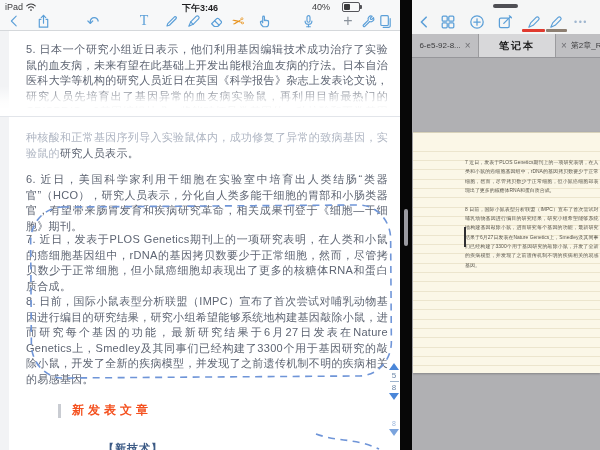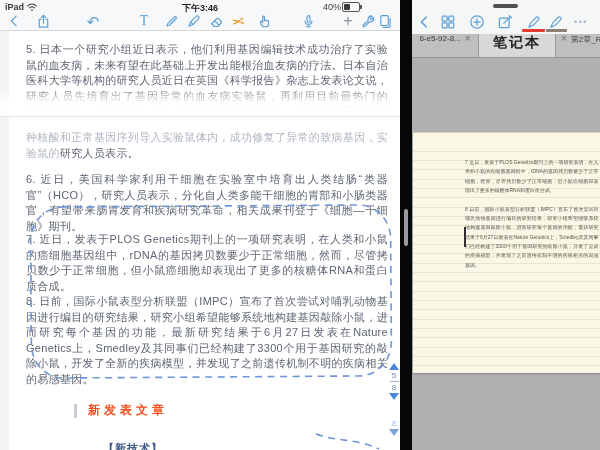--- a/index.html
+++ b/index.html
@@ -3,23 +3,23 @@
 <meta charset="utf-8">
 <style>
   html,body{margin:0;padding:0;background:#222;}
   .screen{position:relative;width:600px;height:450px;overflow:hidden;background:#000;
           font-family:"Liberation Sans","DejaVu Sans",sans-serif;}
   
   .left-app{position:absolute;left:0;top:0;width:400px;height:450px;background:#fff;overflow:hidden;}
   .top-chrome{position:absolute;left:0;top:0;width:400px;height:30px;background:#f7f8f9;
               border-bottom:1px solid #d5d8db;z-index:5;}
   .status-item{position:absolute;top:2px;font-size:9px;color:#3a3a3c;display:flex;align-items:center;gap:2px;}
-  .st-device{left:5px;font-weight:bold;}
+  .st-device{left:5px;font-weight:normal;}
   .st-time{left:50%;transform:translateX(-50%);font-weight:bold;color:#1c1c1e;}
-  .st-batt{right:40px;gap:1px;}
+  .st-batt{right:40px;gap:12px;}
   .bat{position:relative;width:16px;height:8px;border:1px solid #55555a;border-radius:2px;}
   .bat i{position:absolute;left:1px;top:1px;bottom:1px;width:40%;background:#3a3a3c;border-radius:1px;}
   .bat::after{content:"";position:absolute;right:-3px;top:2px;width:2px;height:4px;background:#55555a;border-radius:0 1px 1px 0;}
   .icn{position:absolute;top:12px;width:18px;height:18px;display:flex;align-items:center;justify-content:center;
        color:#5b9fd8;cursor:pointer;}
   .icn svg{display:block;stroke:#5b9fd8;fill:none;stroke-width:1.25;stroke-linecap:round;stroke-linejoin:round;}
   .glyph-T{font-family:"Liberation Serif","DejaVu Serif",serif;font-size:14px;line-height:14px;}
   .glyph-undo{font-size:15px;line-height:15px;}
   .glyph-scissors{font-size:15px;line-height:15px;color:#e8941f;transform:scaleX(-1) rotate(8deg);}
   .glyph-plus{font-size:16px;line-height:16px;color:#8a929c;font-weight:300;}
@@ -29,21 +29,21 @@
   .p5{top:31px;height:78px;overflow:hidden;}
   .fade-p5{position:absolute;left:0;top:86px;width:400px;height:24px;z-index:2;
            background:linear-gradient(to bottom,rgba(255,255,255,0),rgba(255,255,255,.85) 65%,#fff);}
   .pagebreak{position:absolute;left:0;top:108px;width:400px;height:8px;background:#fff;
              border-bottom:1px solid #e2e5ea;z-index:2;}
   .p5c{top:119px;}
   .faded-run{color:#aeb5c2;filter:blur(.3px);}
   .p6{top:161px;}
   .p7{top:221px;}
   .p8{top:283px;}
-  .sec-head{position:absolute;top:402px;left:74px;display:flex;align-items:center;z-index:2;justify-content:space-between;}
+  .sec-head{position:absolute;top:402px;left:58px;display:flex;align-items:center;z-index:2;justify-content:space-between;}
   .sec-bar{width:3px;height:14px;background:#c9ccd2;margin-right:11px;}
   .sec-title{color:#f4501e;font-size:12px;font-weight:bold;letter-spacing:4px;}
   .sec-tag{position:absolute;top:441px;left:103px;font-size:11px;color:#3c5a85;font-weight:bold;letter-spacing:1px;z-index:2;}
   .anno{position:absolute;left:0;top:0;z-index:3;pointer-events:none;}
   .pagenav{position:absolute;left:386px;width:16px;display:flex;flex-direction:column;align-items:center;z-index:4;}
   .pn1{top:363px;}
   .pn2{top:419px;}
   .tri-up{width:0;height:0;border-left:5px solid transparent;border-right:5px solid transparent;
           border-bottom:7px solid #4a86d8;cursor:pointer;}
   .tri-down{width:0;height:0;border-left:5px solid transparent;border-right:5px solid transparent;
@@ -58,27 +58,27 @@
   
   .right-app{position:absolute;left:412px;top:0;width:188px;height:450px;background:#b0b0b3;overflow:hidden;}
   .r-toolbar{position:absolute;left:0;top:0;width:188px;height:34px;background:#f5f6f6;z-index:5;}
   .win-handle{position:absolute;left:81px;top:4px;width:25px;height:4px;border-radius:2px;background:#4f4f54;cursor:grab;}
   .ricn{position:absolute;top:13px;width:18px;height:18px;display:flex;align-items:center;justify-content:center;cursor:pointer;}
   .ricn svg{display:block;stroke:#5b9fd8;fill:none;stroke-width:1.25;stroke-linecap:round;stroke-linejoin:round;}
   .pen-underline{position:absolute;top:29px;height:2.5px;border-radius:1px;}
   .glyph-dots{font-size:9px;letter-spacing:1.5px;color:#9fb6cf;}
   .tabbar{position:absolute;left:0;top:34px;width:188px;height:23px;background:#a9a9ac;display:flex;
           border-bottom:1px solid #96969a;z-index:5;}
-  .tab{height:100%;display:flex;justify-content:center;gap:4px;
+  .tab{height:100%;display:flex;align-items:center;justify-content:center;gap:4px;
        background:#bfbfc2;border-right:1px solid #9b9b9e;cursor:pointer;overflow:hidden;}
   .tab-label{font-size:8px;color:#3c3c3e;white-space:nowrap;}
   .tab-close{font-size:10px;color:#6e6e72;line-height:10px;cursor:pointer;}
   .tab1{width:66px;}
   .tab2{width:76px;background:#d8d8da;}
-  .tab2 .tab-label{font-size:14px;color:#222;font-weight:bold;letter-spacing:2px;}
+  .tab2 .tab-label{font-size:10px;color:#222;font-weight:bold;letter-spacing:2px;}
   .tab3{flex:1;justify-content:flex-start;padding-left:5px;border-right:none;}
   .note-page{position:absolute;left:1px;top:132px;width:187px;height:240px;
              background:repeating-linear-gradient(to bottom,#fbf7e7 0px,#fbf7e7 8.5px,#ece5cd 8.5px,#ece5cd 9.33px);
              border-top:1px solid #d8d2ba;box-shadow:0 1px 2px rgba(0,0,0,.25);}
   .note-text{position:absolute;left:52px;top:25px;width:178px;font-size:6.6px;line-height:12.44px;
              color:#57544b;text-align:justify;transform:scale(.75);transform-origin:0 0;}
   .note-text p{margin:0 0 12.44px 0;}
   .caret{position:absolute;left:51px;top:94px;width:1.5px;height:20px;background:#2f2f33;}
 </style>
 </head>

